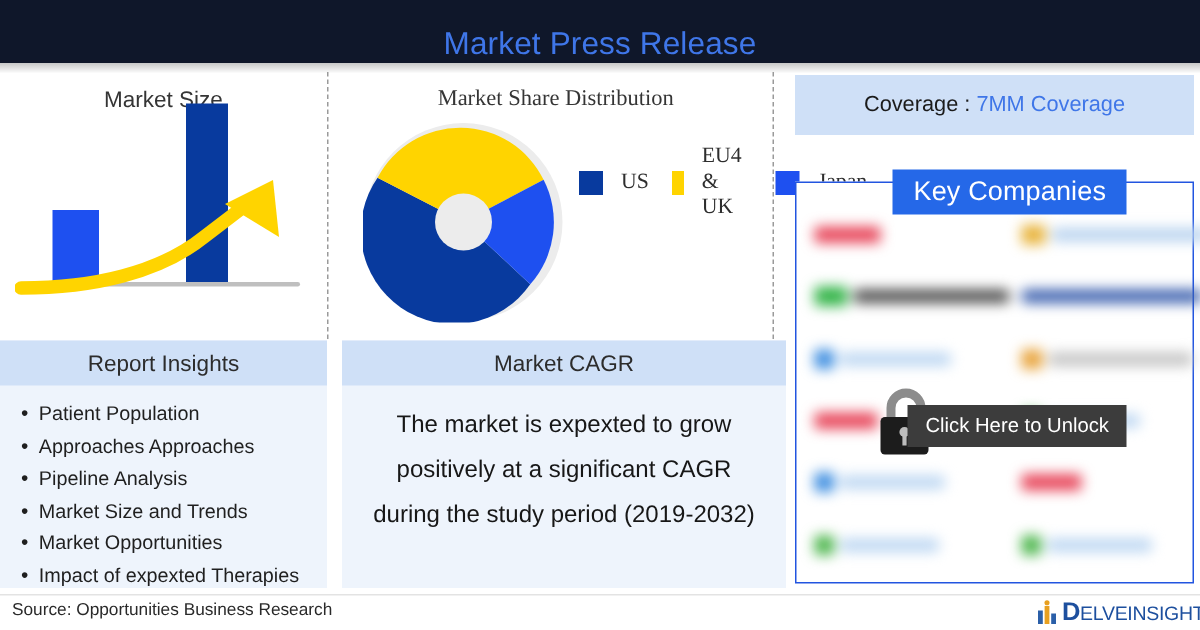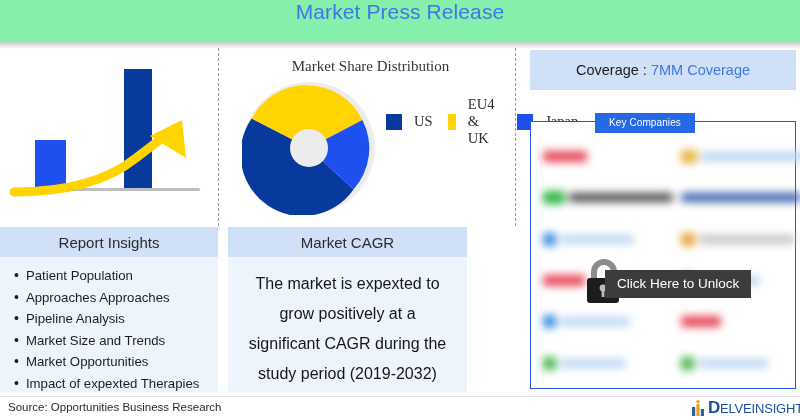--- a/index.html
+++ b/index.html
@@ -7,22 +7,22 @@
   body {
     font-family: "Liberation Sans", sans-serif;
     background: #ffffff;
     overflow: hidden;
     position: relative;
   }
 
   
   .titlebar {
     position: absolute; left: 0; top: 0; width: 800px; height: 42px;
-    background: #86efac;
-    display: flex; align-items: flex-start; justify-content: center;
+    background: #0f172a;
+    display: flex; align-items: flex-end; justify-content: center;
   }
   .titlebar-title {
     font-size: 21px; color: #3f76e8; letter-spacing: .1px;
   }
   .titlebar-shadow {
     position: absolute; left: 0; top: 42px; width: 800px; height: 7px;
     background: linear-gradient(to bottom, rgba(0,0,0,.22), rgba(0,0,0,0));
   }
 
   
@@ -86,21 +86,21 @@
   .coverage-text { font-size: 14.5px; color: #1b1b1b; white-space: nowrap; }
   .coverage-text .val { color: #3f76e8; }
 
   
   .keyco-box {
     position: absolute; left: 530px; top: 121px; width: 266px; height: 268px;
     border: 1.5px solid #2255e0; background: #fff;
   }
   .keyco-badge {
     position: absolute; left: 595px; top: 113px;
-    background: #2568e8; color: #fff; font-size: 10px;
+    background: #2568e8; color: #fff; font-size: 18px;
     padding: 4px 14px 5px; white-space: nowrap;
     letter-spacing: .1px;
   }
   .logo-grid {
     position: absolute; left: 533px; top: 134px; width: 260px; height: 252px;
     display: grid; grid-template-columns: 1fr 1fr; grid-template-rows: repeat(6, 1fr);
     filter: blur(4.4px);
     padding: 2px 6px;
   }
   .logo-cell { display: flex; align-items: center; gap: 4px; padding: 0 4px; }
@@ -115,21 +115,21 @@
     font-size: 13.5px; padding: 6px 12px 7px;
     white-space: nowrap;
   }
 
   
   .panel-insights {
     position: absolute; left: 0; top: 227px; width: 218px; height: 165px;
     background: #eef4fc;
   }
   .panel-cagr {
-    position: absolute; left: 228px; top: 227px; width: 239px; height: 165px;
+    position: absolute; left: 228px; top: 227px; width: 296px; height: 165px;
     background: #eef4fc;
   }
   .panel-head {
     height: 30px; background: #cfe0f7;
     display: flex; align-items: center; justify-content: center;
     font-size: 15px; color: #2c2c2c;
   }
   .bullets { padding: 8px 0 0 14px; }
   .bullet-item {
     font-size: 13.2px; color: #1f1f1f; line-height: 21.5px;
@@ -164,20 +164,21 @@
 
 <div class="titlebar">
   <div class="titlebar-title">Market Press Release</div>
 </div>
 <div class="titlebar-shadow"></div>
 
 <div class="vdash d1"></div>
 <div class="vdash d2"></div>
 
 <div class="panel-market-size">
+  <div class="ms-title">Market Size</div>
   <div class="ms-chart">
     <div class="ms-axis"></div>
     <div class="ms-bar b2019"></div>
     <div class="ms-bar b2032"></div>
     <svg class="ms-arrow" width="200" height="106" viewBox="0 0 200 106">
       <path d="M4 74 C 52 74, 96 64, 126 40 L 160 14" fill="none" stroke="#ffd400" stroke-width="9" stroke-linecap="round"></path>
       <path d="M172 2 L176 40 L140 18 Z" fill="#ffd400"></path>
     </svg>
     <div class="ms-labels">
       <span>2019</span>

